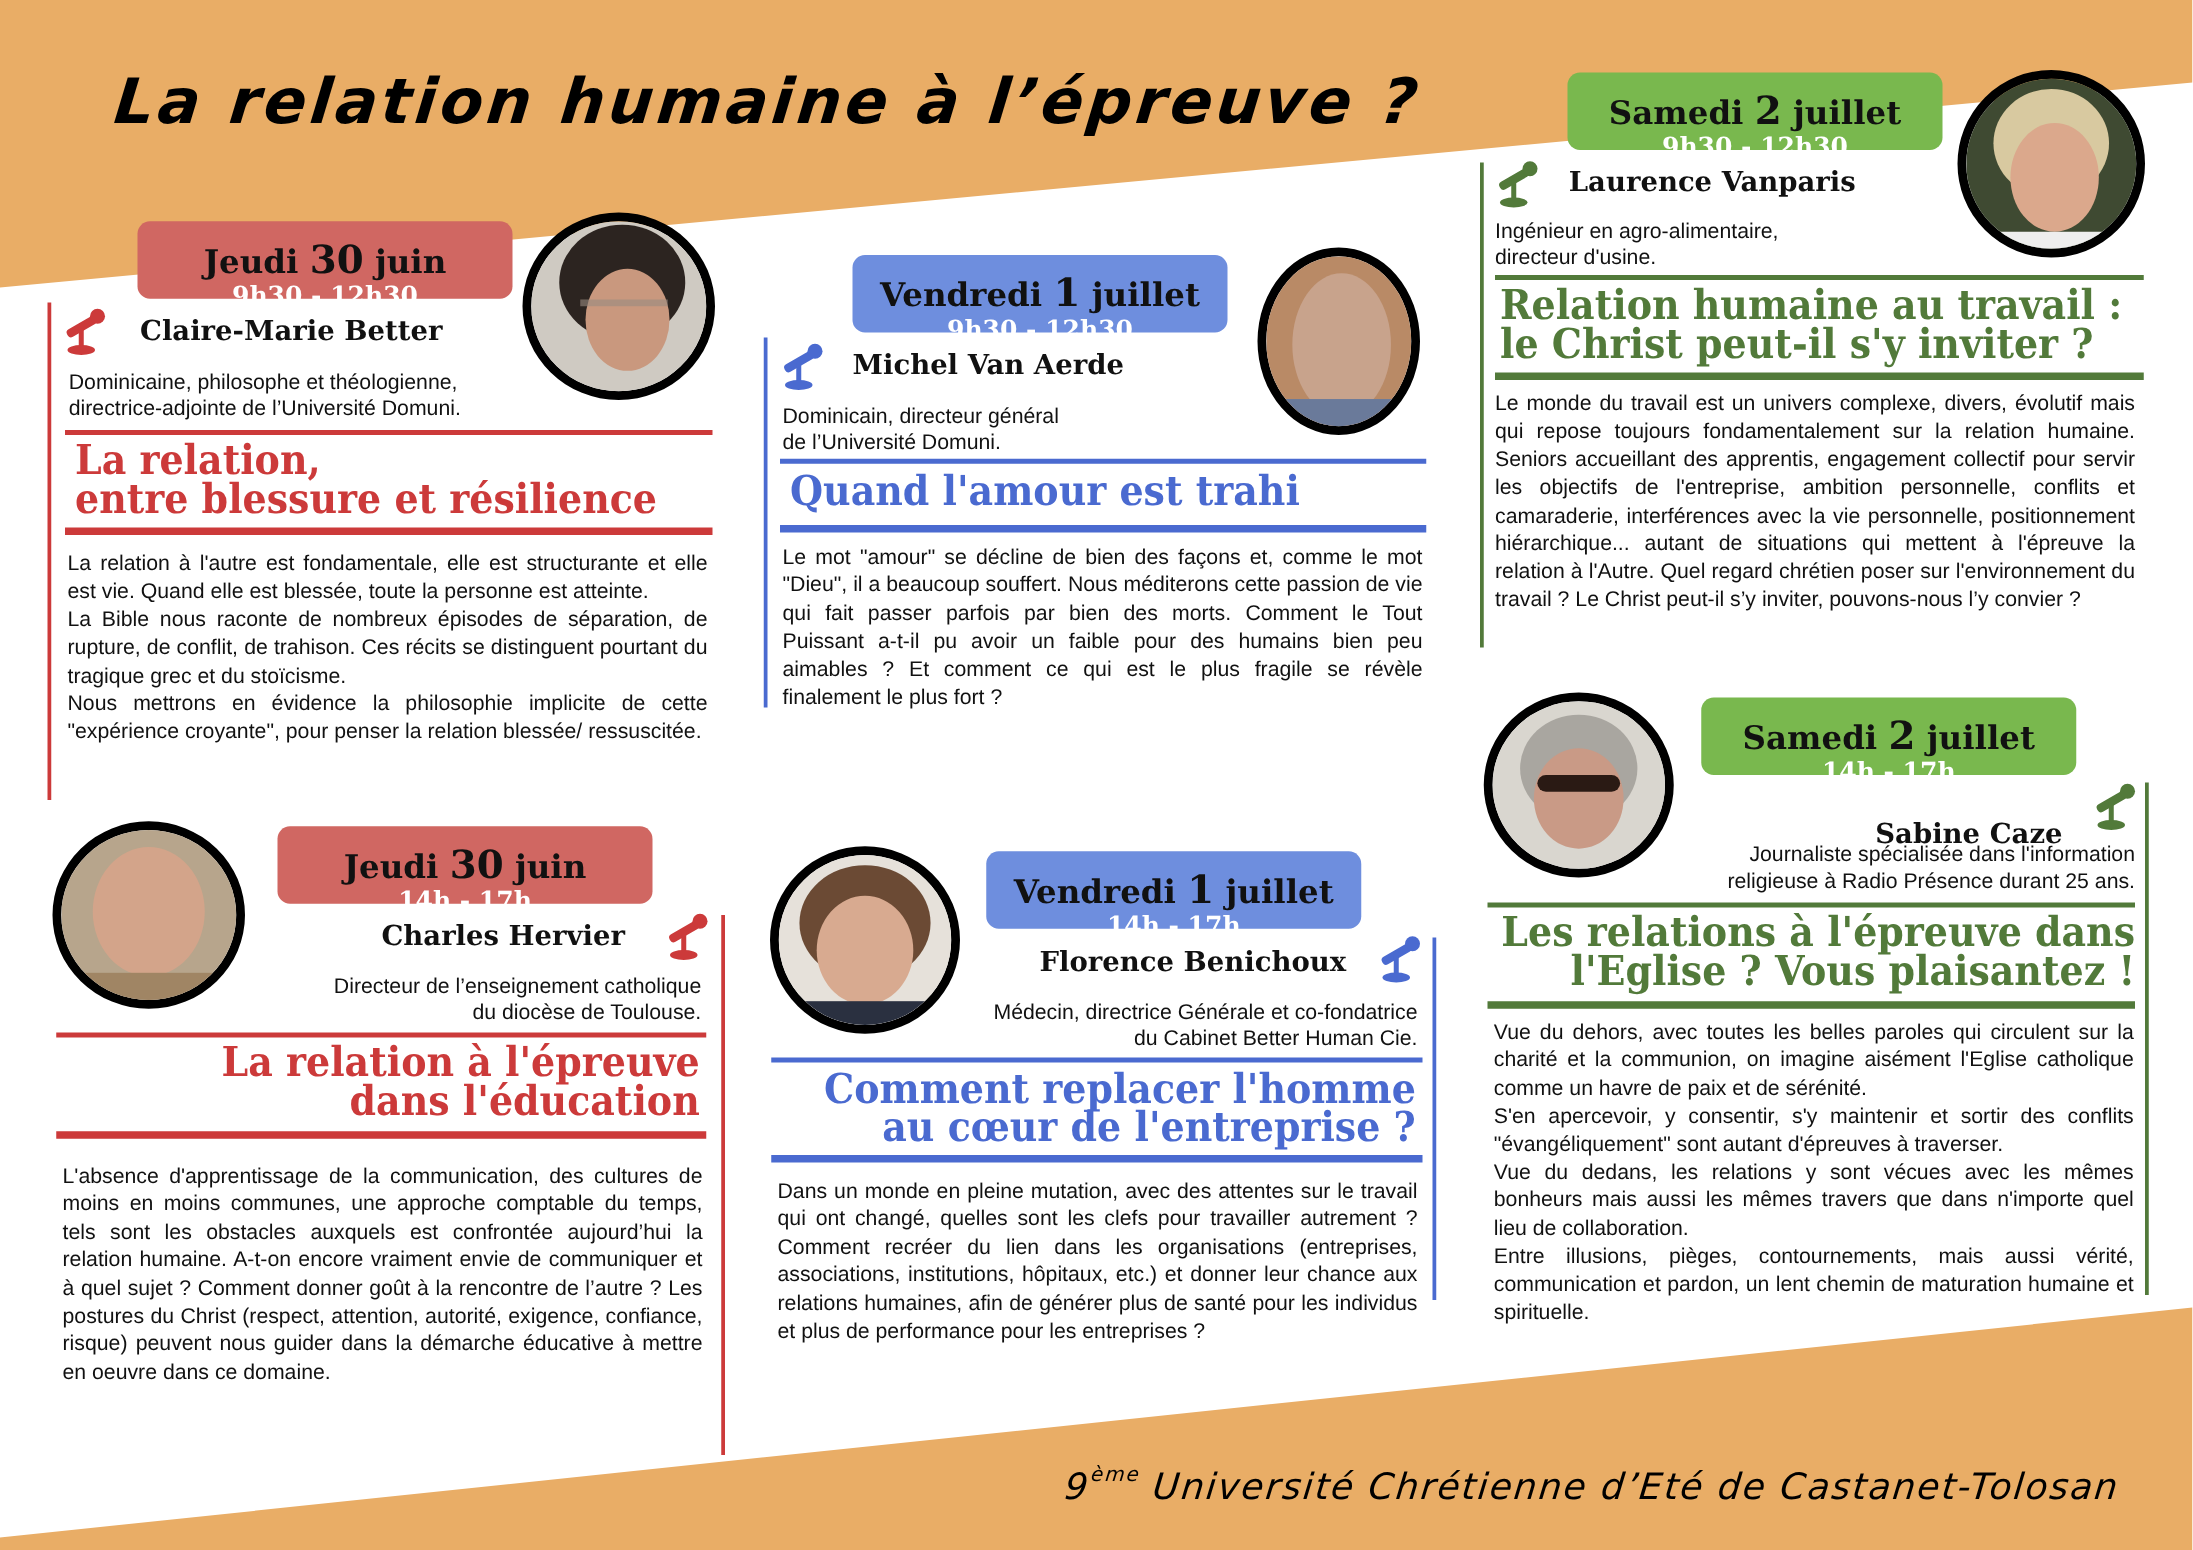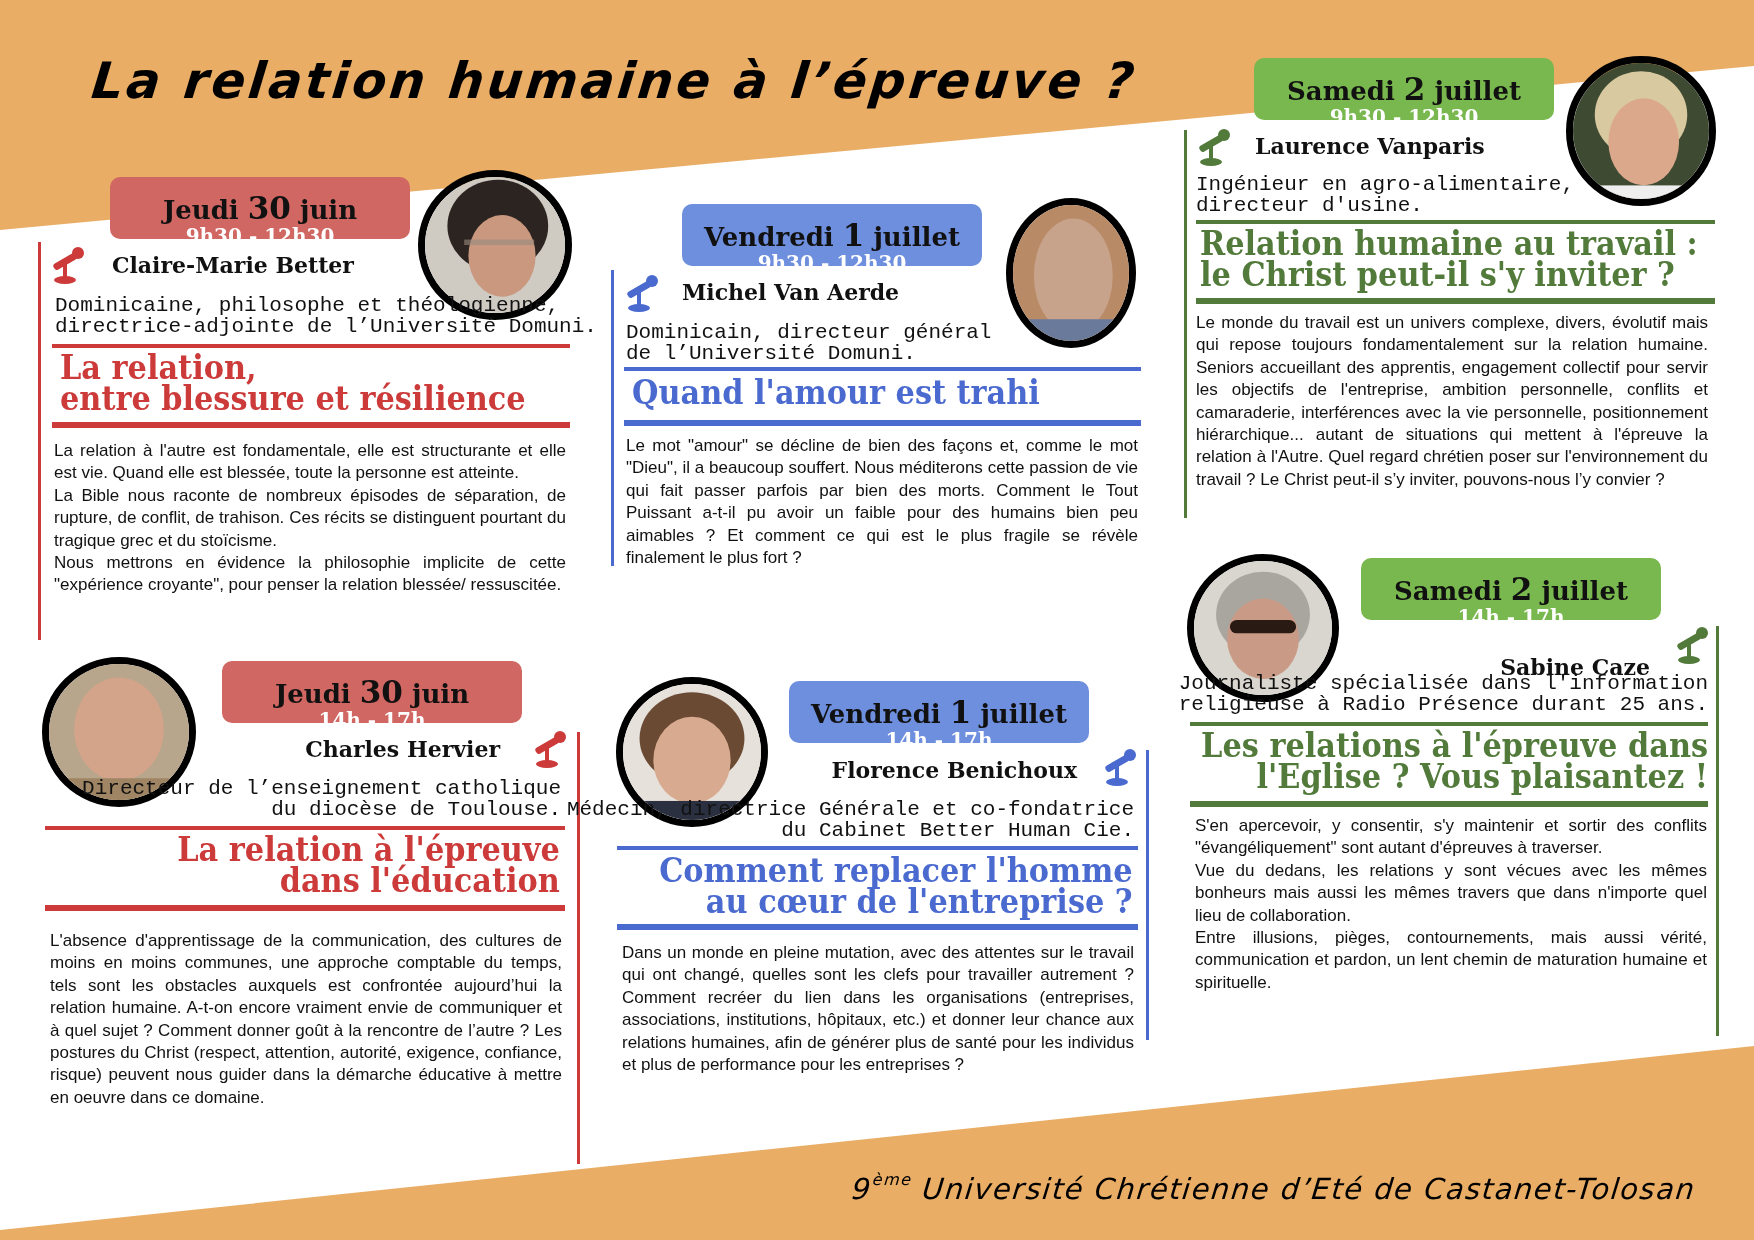--- a/index.html
+++ b/index.html
@@ -39,22 +39,22 @@
 
   .vline { position:absolute; width:3px; }
 
   .mic { position:absolute; width:40px; height:40px; }
 
   .speaker {
     position:absolute; font-family:"DejaVu Serif", serif; font-weight:bold;
     font-size:22px; color:#111; white-space:nowrap;
   }
   .role {
-    position:absolute; font-family:Liberation Mono, monospace;
-    font-size:21px; line-height:21px; color:#111;
+    position:absolute; font-family:Liberation Sans, sans-serif;
+    font-size:17px; line-height:21px; color:#111;
   }
   .hr { position:absolute; height:4px; }
   .hr.thick { height:6px; }
   .talk-title {
     position:absolute; font-family:"DejaVu Serif", serif; font-weight:bold;
     font-size:33px; line-height:31px; letter-spacing:0px;
     transform:scaleX(0.92); transform-origin:left top;
   }
   .talk-title.right { text-align:right; transform-origin:right top; }
   .desc {
@@ -284,31 +284,32 @@
   <div class="vline" style="left:1716px; top:626px; height:410px; background:#527a3a;"></div>
   <svg class="mic" style="left:1672px; top:626px;" viewBox="0 0 40 40">
     <g fill="#527a3a">
         <rect x="4" y="12" width="26" height="7" rx="3" transform="rotate(-30 17 15)"></rect>
         <circle cx="30" cy="7" r="6"></circle>
         <rect x="15" y="16" width="4" height="16"></rect>
         <ellipse cx="17" cy="34" rx="11" ry="4"></ellipse>
       </g>
   </svg>
   <div class="speaker" style="right:104px; top:633px;margin-top:21px;">Sabine Caze</div>
-  <div class="role" style="right:46px; top:673px; text-align:left;">
+  <div class="role" style="right:46px; top:673px; text-align:right;">
     <div>Journaliste spécialisée dans l'information</div>
       <div>religieuse à Radio Présence durant 25 ans.</div>
   </div>
   <div class="hr" style="left:1190px; top:722px; width:518px; background:#527a3a;"></div>
   <div class="talk-title green right" style="right:46px; top:730px;">
     <div>Les relations à l'épreuve dans</div>
       <div>l'Eglise ? Vous plaisantez !</div>
   </div>
   <div class="hr thick" style="left:1190px; top:801px; width:518px; background:#527a3a;"></div>
   <div class="desc" style="left:1195px; top:815px; width:512px;">
+    <p>Vue du dehors, avec toutes les belles paroles qui circulent sur la charité et la communion, on imagine aisément l'Eglise catholique comme un havre de paix et de sérénité.</p>
     <p>S'en apercevoir, y consentir, s'y maintenir et sortir des conflits "évangéliquement" sont autant d'épreuves à traverser.</p>
     <p>Vue du dedans, les relations y sont vécues avec les mêmes bonheurs mais aussi les mêmes travers que dans n'importe quel lieu de collaboration.</p>
     <p>Entre illusions, pièges, contournements, mais aussi vérité, communication et pardon, un lent chemin de maturation humaine et spirituelle.</p>
   </div>
 </div>
 
 <div class="footer">
   <span>9</span><sup>ème</sup> <span>Université Chrétienne d’Eté de Castanet-Tolosan</span>
 </div>
 

